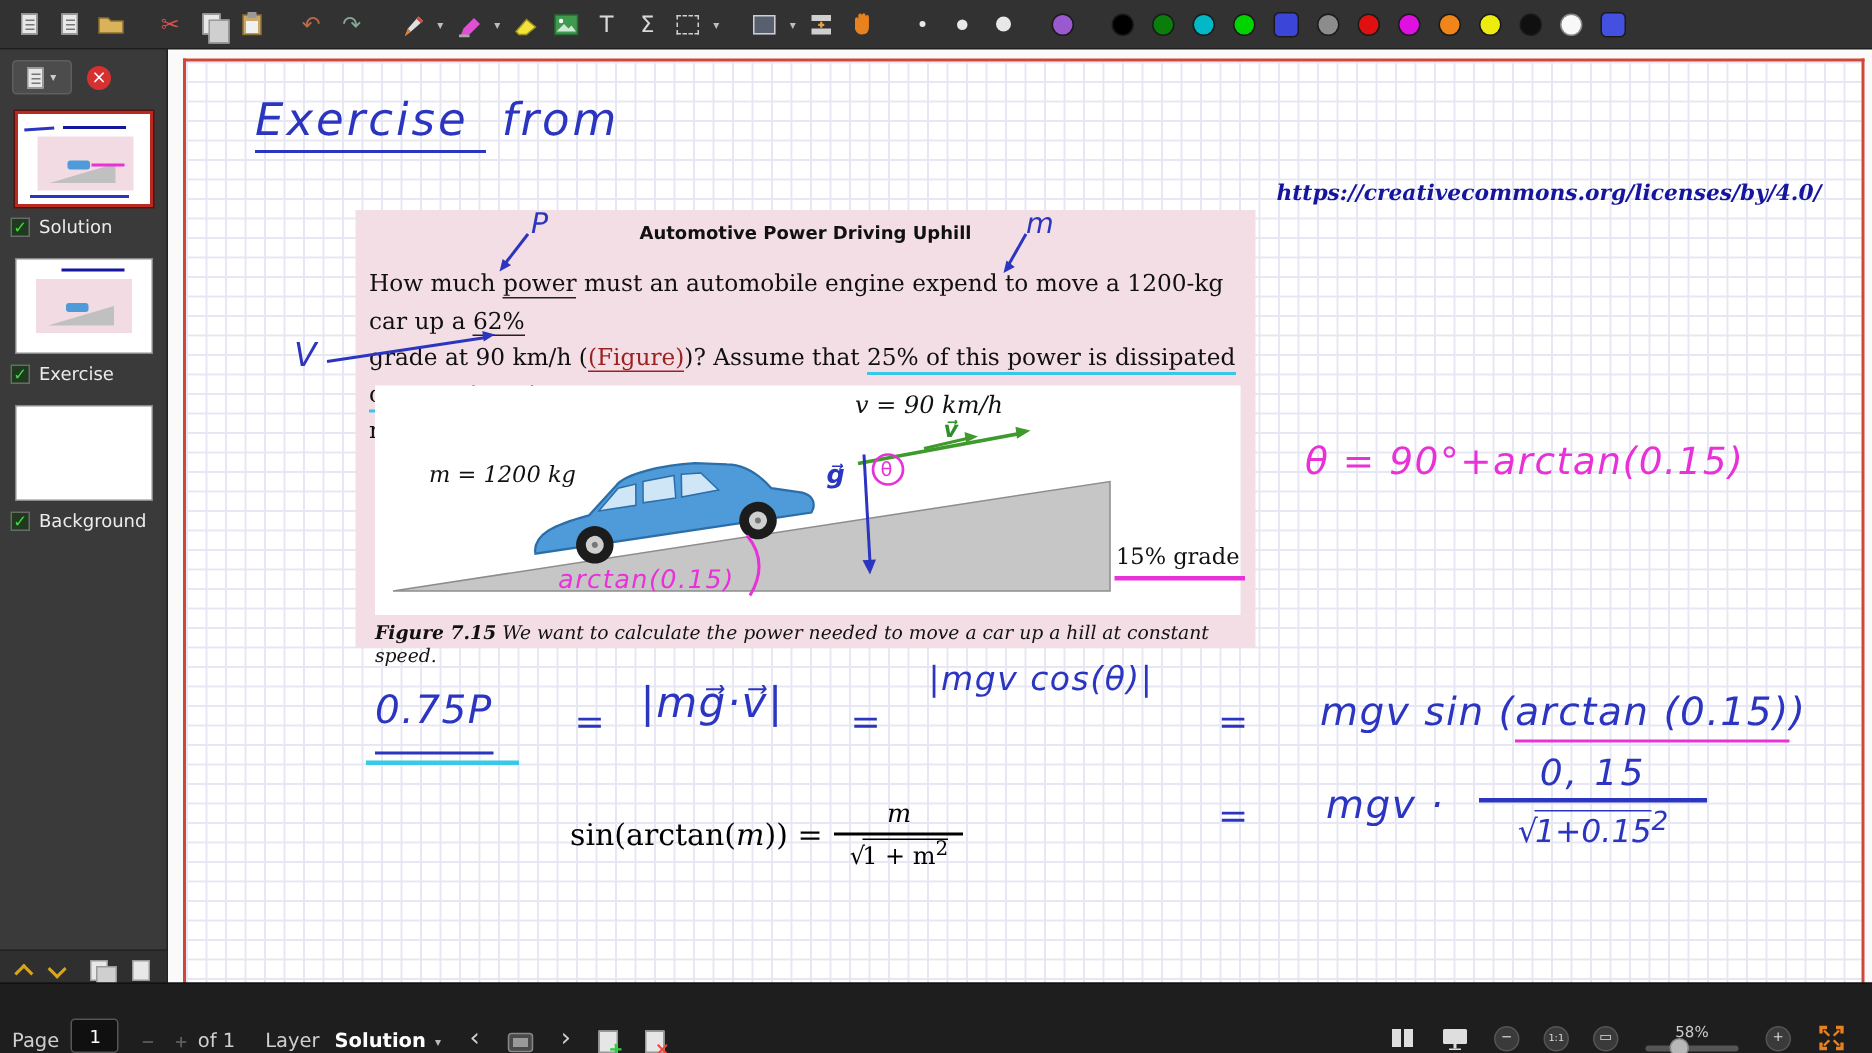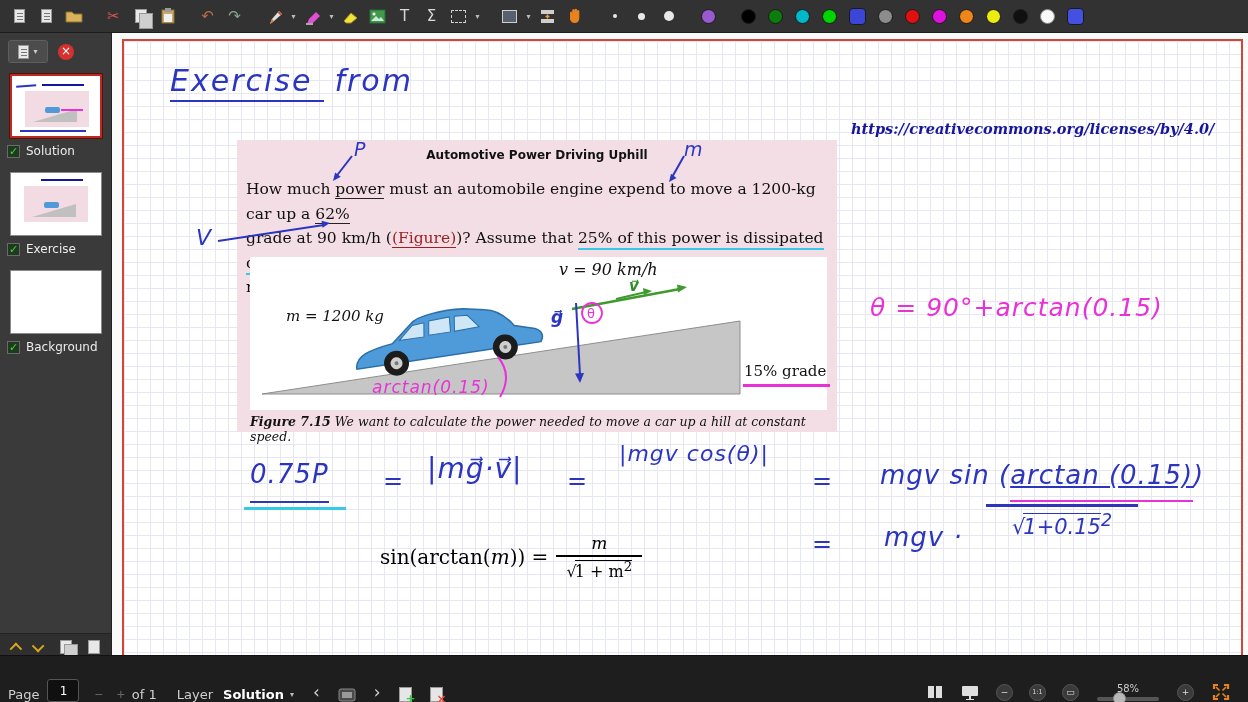--- a/index.html
+++ b/index.html
@@ -71,21 +71,21 @@
   .vveclabel { position:absolute; font-weight:bold; font-style:italic; font-size:15px; color:#2e8f27; }
   .thetalabel { position:absolute; font-size:13px; color:#e832d8; }
   .gradelabel { position:absolute; left:494px; top:105px; font-family:"DejaVu Serif","Liberation Serif",serif; font-size:15px; color:#111; }
   .gradebar { position:absolute; left:493px; top:127px; width:87px; height:2.5px; background:#e832d8; }
   .arctannote { position:absolute; left:122px; top:120px; font-size:17px; color:#e832d8; font-style:italic; letter-spacing:1px; }
 
   .ann { position:absolute; color:#2b35c0; font-style:italic; }
   .thetaeq { position:absolute; left:746px; top:252px; font-size:25px; color:#e832d8; font-style:italic; letter-spacing:1px; }
   .eq { position:absolute; color:#2b35c0; font-style:italic; letter-spacing:1px; }
   .cyanbar { position:absolute; left:120px; top:466px; width:102px; height:3px; background:#38c8e8; }
-  .magline { border-bottom:2.5px solid #e832d8; padding-bottom:10px;text-decoration:underline; }
+  .magline { border-bottom:2.5px solid #e832d8; padding-bottom:3px; }
   .frac2 { position:absolute; left:858px; top:460px; width:160px; text-align:center; color:#2b35c0; font-style:italic; }
   .frac2 .num { font-size:24px; letter-spacing:2px; }
   .frac2 .bar { width:152px; height:3px; background:#2b35c0; margin:3px auto; }
   .frac2 .den { font-size:21px; }
   .ovl { border-top:1.8px solid currentColor; margin-left:-2px; padding-top:1px; }
   .formula { position:absolute; left:256px; top:492px; display:flex; align-items:center; gap:8px; font-family:"DejaVu Serif","Liberation Serif",serif; color:#000; }
   .formula .lhs { font-size:20px; }
   .formula .m { font-style:italic; }
   .formula .frc { display:flex; flex-direction:column; align-items:center; }
   .formula .frc .n { font-size:17px; font-style:italic; }
@@ -306,21 +306,21 @@
             <line x1="322" y1="52" x2="430" y2="32" stroke="#3f9a2e" stroke-width="2.5"></line>
             <polygon points="437,30 428,35.5 427,27.5" fill="#3f9a2e"></polygon>
             <line x1="366" y1="42" x2="396" y2="35" stroke="#3f9a2e" stroke-width="2"></line>
             <polygon points="402,34 394,38 393,31" fill="#3f9a2e"></polygon>
             <line x1="326" y1="46" x2="330" y2="118" stroke="#2b35c0" stroke-width="2"></line>
             <polygon points="330,126 334,116 325,116.5" fill="#2b35c0"></polygon>
             <circle cx="342" cy="56" r="10" fill="none" stroke="#e832d8" stroke-width="1.8"></circle>
             <path d="M248,100 Q263,118 250,140" fill="none" stroke="#e832d8" stroke-width="2"></path>
           </svg>
           <span class="flabel" style="left:36px; top:50px;">m = 1200 kg</span>
-          <span class="flabel" style="left:309px; top:3px; font-size:16px;">v = 90 km/h</span>
+          <span class="flabel" style="left:320px; top:3px; font-size:16px;">v = 90 km/h</span>
           <span class="glabel" style="left:301px; top:50px;">g⃗</span>
           <span class="vveclabel" style="left:379px; top:20px;">v⃗</span>
           <span class="thetalabel" style="left:337px; top:49px;">θ</span>
           <span class="gradelabel">15% grade</span>
           <div class="gradebar"></div>
           <span class="arctannote">arctan(0.15)</span>
         </div>
 
         <div class="caption">
           <span class="tag">Figure 7.15</span><span class="txt"> We want to calculate the power needed to move a car up a hill at constant speed.</span>
@@ -350,20 +350,21 @@
       <span class="eq" style="left:259px; top:426px; font-size:24px;">=</span>
       <span class="eq" style="left:303px; top:411px; font-size:28px;">|mg⃗·v⃗|</span>
       <span class="eq" style="left:443px; top:426px; font-size:24px;">=</span>
       <span class="eq" style="left:495px; top:392px; font-size:22px;margin-top:8px;">|mgv cos(θ)|</span>
       <span class="eq" style="left:688px; top:426px; font-size:24px;">=</span>
       <span class="eq" style="left:756px; top:419px; font-size:26px;"><span>mgv sin (</span><span class="magline">arctan (0.15)</span><span>)</span></span>
 
       <span class="eq" style="left:688px; top:489px; font-size:24px;">=</span>
       <span class="eq" style="left:760px; top:481px; font-size:26px;">mgv ·</span>
       <div class="frac2">
+        <div class="num">0, 15</div>
         <div class="bar"></div>
         <div class="den"><span>√</span><span class="ovl">1+0.15</span><sup>2</sup></div>
       </div>
 
       <div class="formula">
         <span class="lhs"><span>sin(arctan(</span><span class="m">m</span><span>)) =</span></span>
         <span class="frc">
           <span class="n">m</span>
           <span class="b"></span>
           <span class="d"><span>√</span><span class="ovl"><span>1 + m</span><sup>2</sup></span></span>

